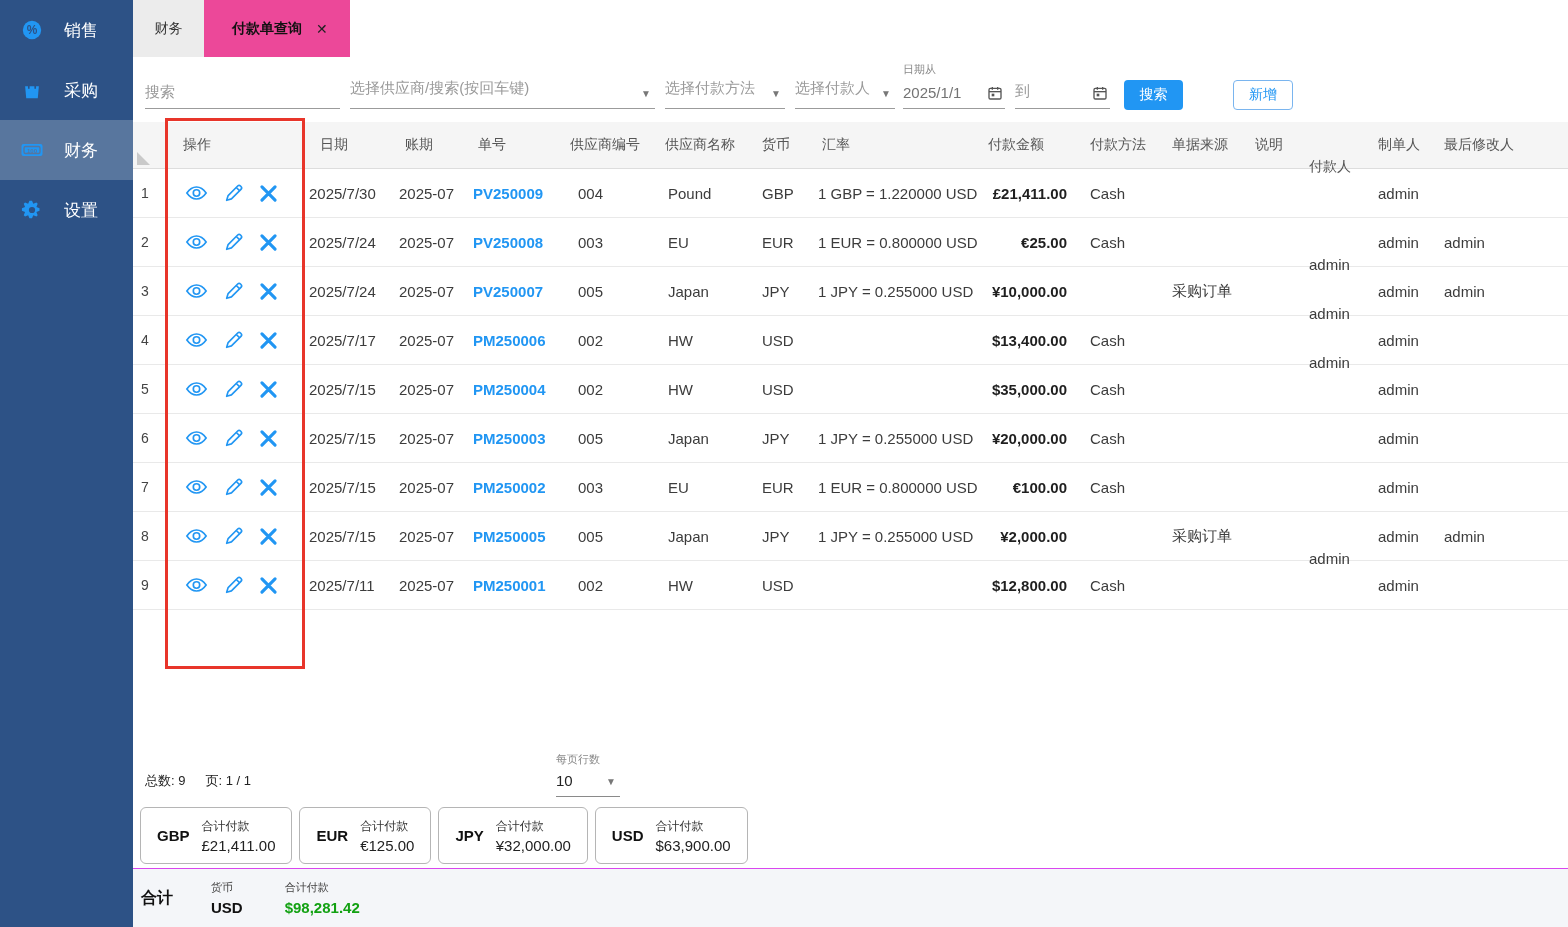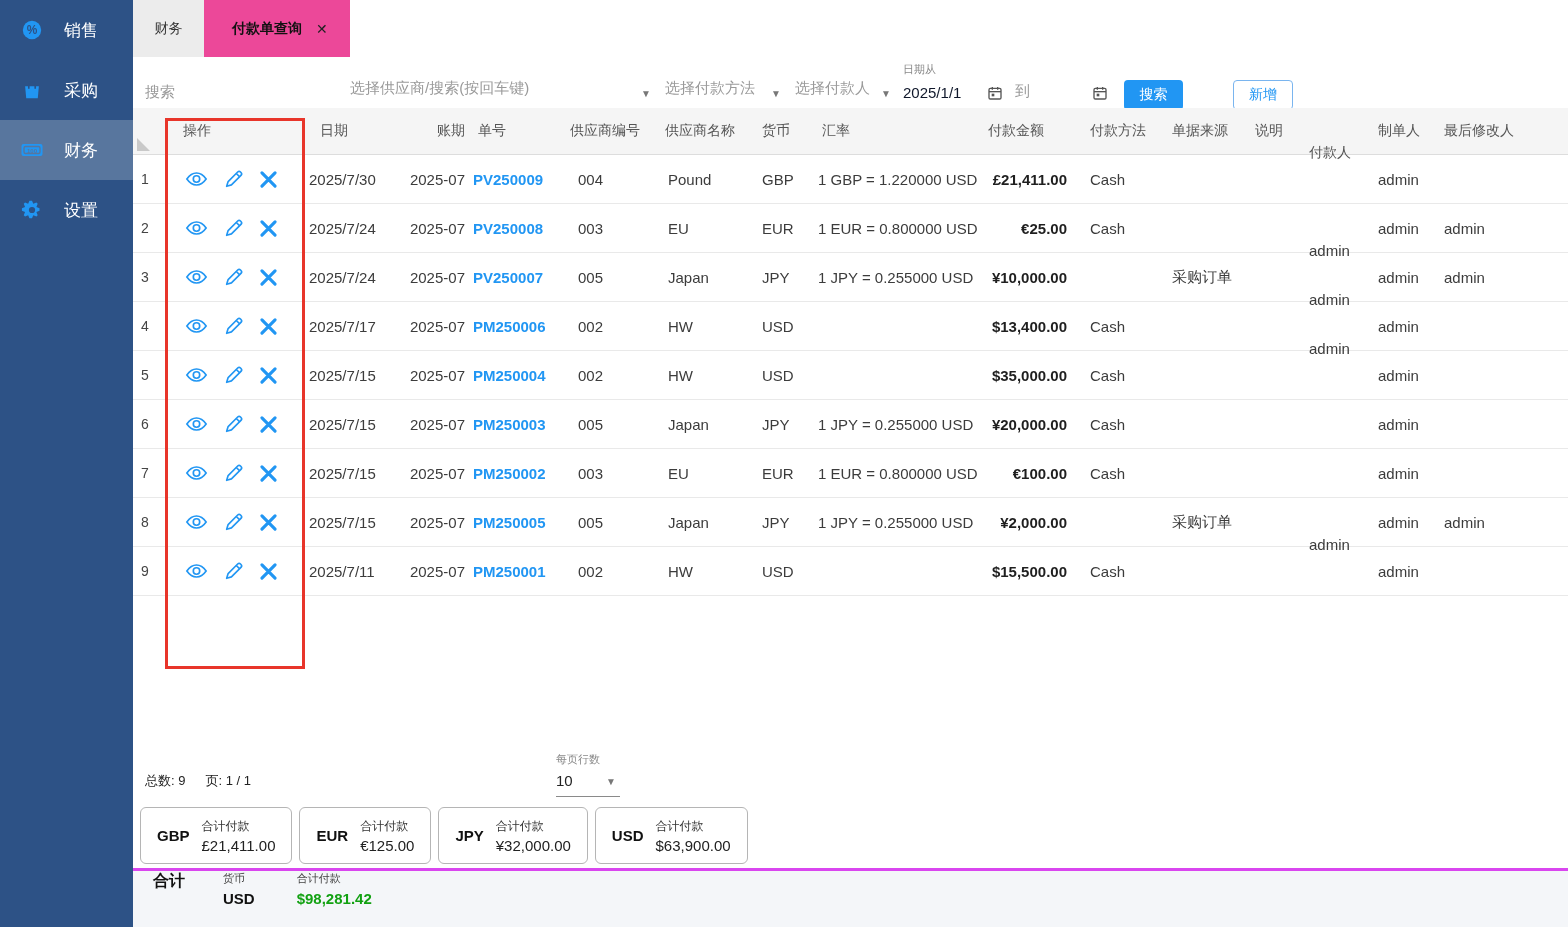--- a/index.html
+++ b/index.html
@@ -25,46 +25,46 @@
   .f-input { position:absolute; top:18px; height:34px; border:none; border-bottom:1px solid #9b9b9b;
              font-size:15px; color:#222; background:transparent; outline:none;
              font-family:"Liberation Sans","DejaVu Sans",sans-serif; }
   .f-input::placeholder { color:#9a9a9a; }
   .f-combo { position:absolute; top:18px; height:34px; border-bottom:1px solid #9b9b9b;
              font-size:15px; color:#9a9a9a; display:flex; align-items:center; padding-bottom:7px; cursor:pointer; }
   .f-combo .caret, .pp-caret { position:absolute; right:4px; bottom:9px; font-size:10px; color:#777; }
   .f-date { position:absolute; top:0; height:52px; }
   .f-date .dlabel { font-size:11px; color:#8a8a8a; position:absolute; top:5px; left:0; }
   .f-date .dval { position:absolute; left:0; right:0; top:18px; height:34px; border-bottom:1px solid #9b9b9b;
-                  font-size:15px; display:flex; align-items:flex-end; padding-bottom:7px; color:#0f172a; }
+                  font-size:15px; display:flex; align-items:flex-end; padding-bottom:7px; color:#737373; }
   .f-date .dval.placeholder { color:#9a9a9a; }
   .f-date .cal { position:absolute; right:2px; bottom:8px; width:16px; height:16px; cursor:pointer; }
   .btn-primary { position:absolute; top:23px; width:59px; height:30px; background:#2196f3; color:#fff;
                  border:none; border-radius:4px; font-size:14px; cursor:pointer;
                  font-family:"Liberation Sans","DejaVu Sans",sans-serif; }
   .btn-outline { position:absolute; top:23px; width:60px; height:30px; background:#fff; color:#2196f3;
                  border:1px solid #7ab5ef; border-radius:4px; font-size:14px; cursor:pointer;
                  font-family:"Liberation Sans","DejaVu Sans",sans-serif; }
 
   
-  .table { position:absolute; left:133px; top:108px; right:0; }
+  .table { position:absolute; left:133px; top:122px; right:0; }
   .trow { display:flex; align-items:center; padding-left:2px; }
   .thead { height:47px; background:#f5f5f5; border-bottom:1px solid #ddd; }
   .brow { height:49px; background:#fff; border-bottom:1px solid #e9e9e9; }
   .tcell { flex:0 0 auto; font-size:15px; color:#3c3c3c; white-space:nowrap; overflow:hidden; }
   .hcell { font-size:14px; color:#555; }
   .c-fill { flex:1 1 auto; }
   .c-num { width:30px; padding-left:6px; font-size:14px; color:#444; position:relative; height:100%; display:flex; align-items:center; }
   .hcell.c-num::after { content:""; position:absolute; left:2px; bottom:3px; width:0; height:0;
                         border-left:13px solid #c9c9c9; border-top:13px solid transparent; }
   .c-actions { width:140px; padding-left:18px; display:flex; align-items:center; gap:13px; }
   .hcell.c-actions { display:block; }
   .c-date { width:90px; padding-left:4px; }
   .hcell.c-date { padding-left:15px; }
-  .c-period { width:70px; padding-left:4px;text-align:right; }
+  .c-period { width:70px; padding-left:4px; }
   .hcell.c-period { padding-left:10px; }
   .c-doc { width:100px; padding-left:8px; }
   .hcell.c-doc { padding-left:13px; }
   .c-supcode { width:90px; padding-left:13px; }
   .hcell.c-supcode { padding-left:5px; }
   .c-supname { width:98px; padding-left:13px; }
   .hcell.c-supname { padding-left:10px; }
   .c-currency { width:47px; padding-left:9px; }
   .c-rate { width:180px; padding-left:18px; }
   .hcell.c-rate { padding-left:22px; }
@@ -89,21 +89,21 @@
   .perpage .pp-label { font-size:11px; color:#8a8a8a; }
   .perpage .pp-value { position:relative; margin-top:5px; font-size:15px; color:#222;
                        border-bottom:1px solid #8a8a8a; padding-bottom:7px; cursor:pointer; }
   .cards { position:absolute; left:140px; top:807px; display:flex; gap:7px; }
   .card { border:1px solid #b5b5b5; border-radius:6px; background:#fff; height:57px;
           display:flex; align-items:center; padding:0 16px; gap:12px; }
   .card .ccode { font-size:15px; font-weight:bold; color:#111; }
   .card .clabel { font-size:12px; color:#333; }
   .card .camount { font-size:15px; color:#222; margin-top:2px; }
   .bottombar { position:absolute; left:133px; right:0; top:868px; height:59px; background:#f4f6f9;
-               border-top:3px solid #d946ef; display:flex; padding-left:20px; }
+               border-top:1px solid #d946ef; display:flex; align-items:center; padding-left:8px; }
   .bb-title { font-size:16px; font-weight:bold; color:#111; }
   .bb-block { margin-left:38px; display:flex; flex-direction:column; }
   .bb-label { font-size:11px; color:#444; }
   .bb-value { font-size:15px; font-weight:bold; color:#111; margin-top:4px; }
   .bb-value.green { color:#12a112; }
 </style>
 </head>
 <body>
 
 <div class="app">
@@ -539,21 +539,21 @@
               </svg>
             </span>
           </div>
           <div class="tcell c-date">2025/7/11</div>
           <div class="tcell c-period">2025-07</div>
           <div class="tcell c-doc"><span class="doc-link">PM250001</span></div>
           <div class="tcell c-supcode">002</div>
           <div class="tcell c-supname">HW</div>
           <div class="tcell c-currency">USD</div>
           <div class="tcell c-rate"></div>
-          <div class="tcell c-amount">$15,500.00</div>
+          <div class="tcell c-amount">$12,800.00</div>
           <div class="tcell c-method">Cash</div>
           <div class="tcell c-source"></div>
           <div class="tcell c-note"></div>
           <div class="tcell c-payer"></div>
           <div class="tcell c-creator">admin</div>
           <div class="tcell c-modifier"></div>
           <div class="tcell c-fill"></div>
         </div>
       </div>
   </div>

